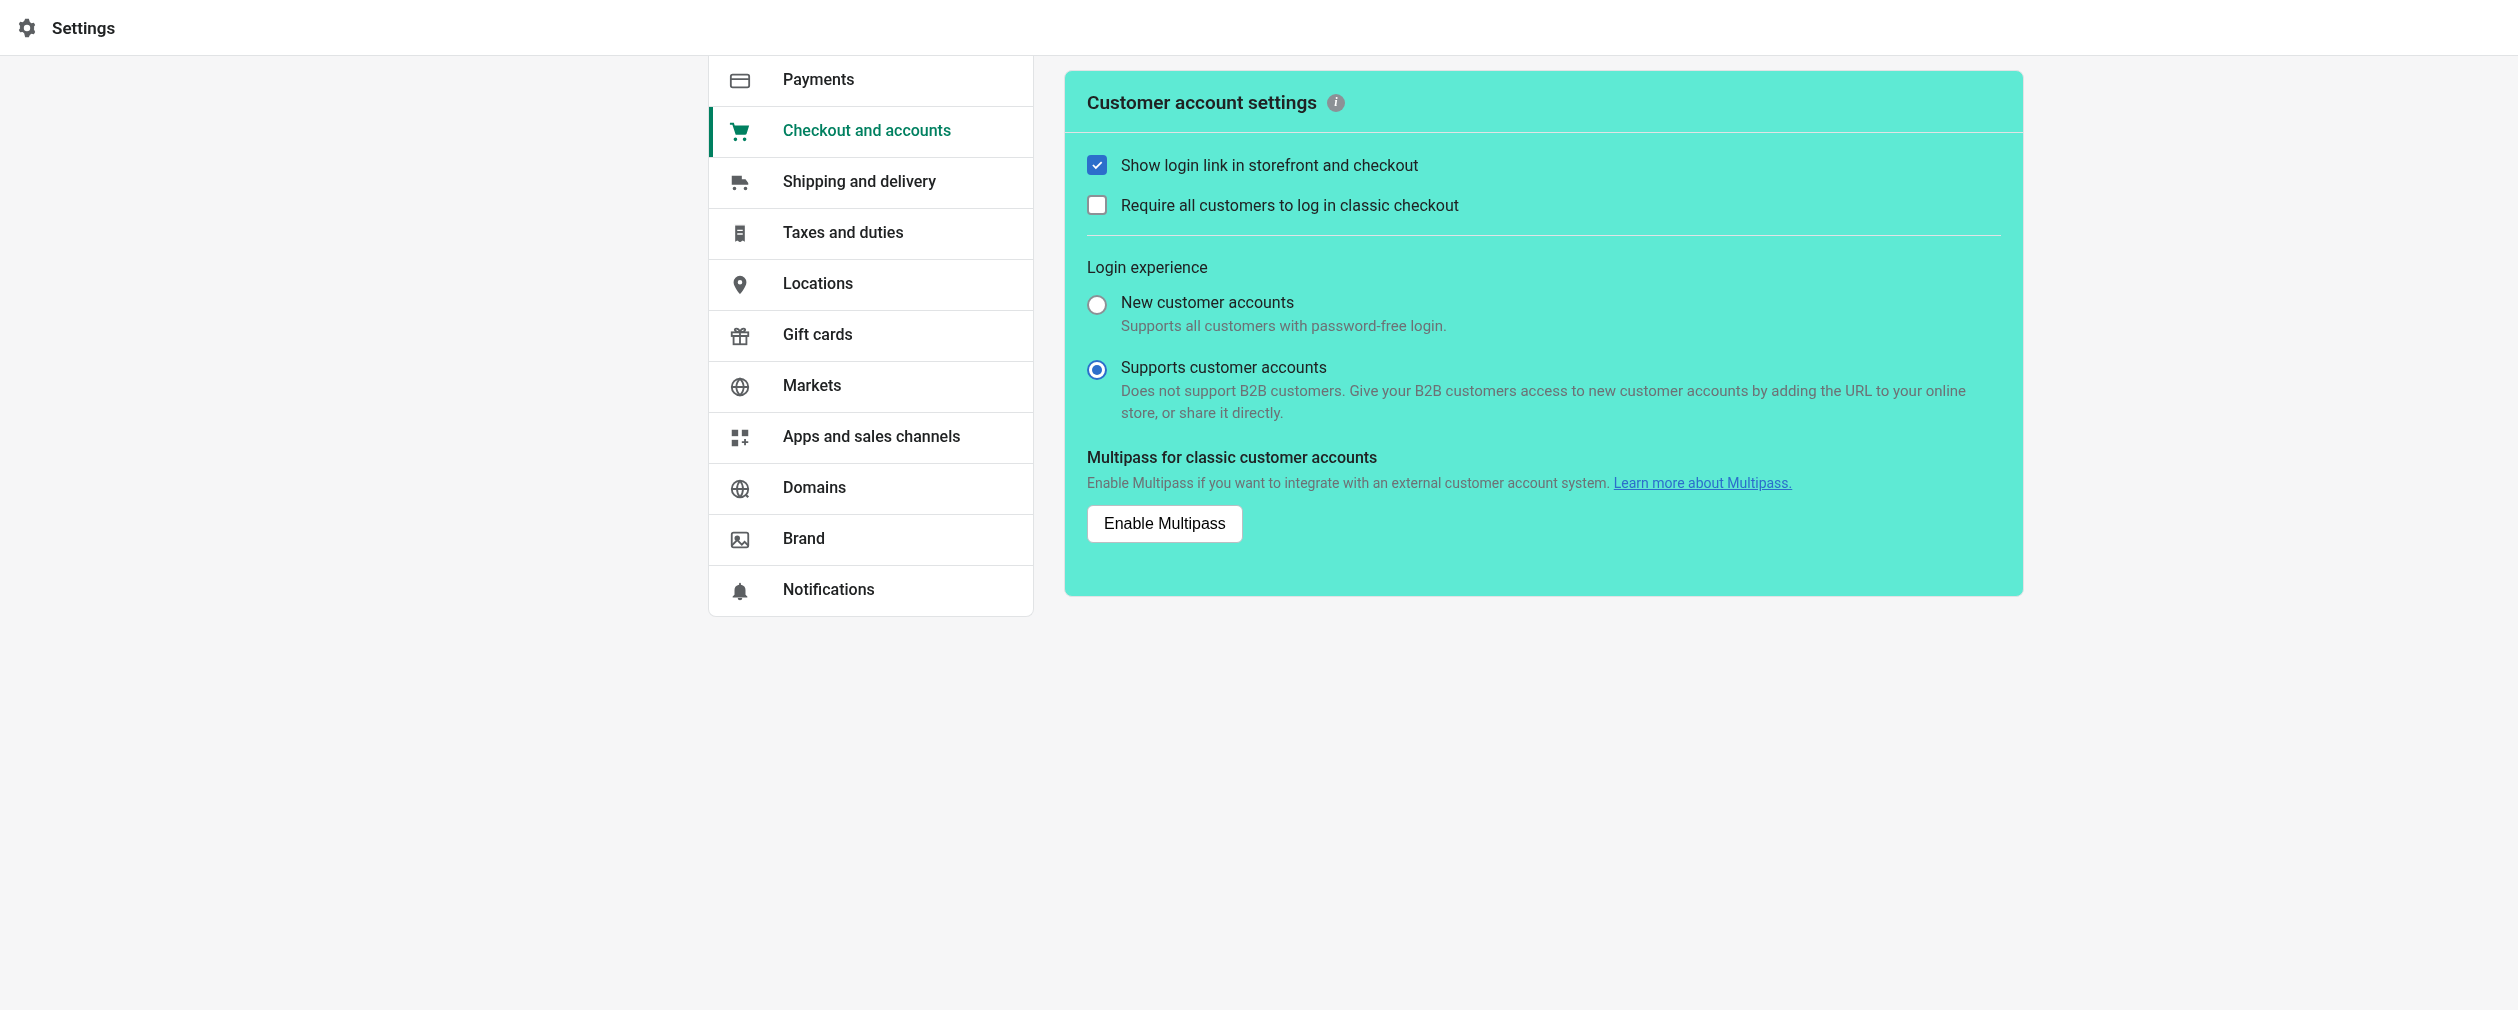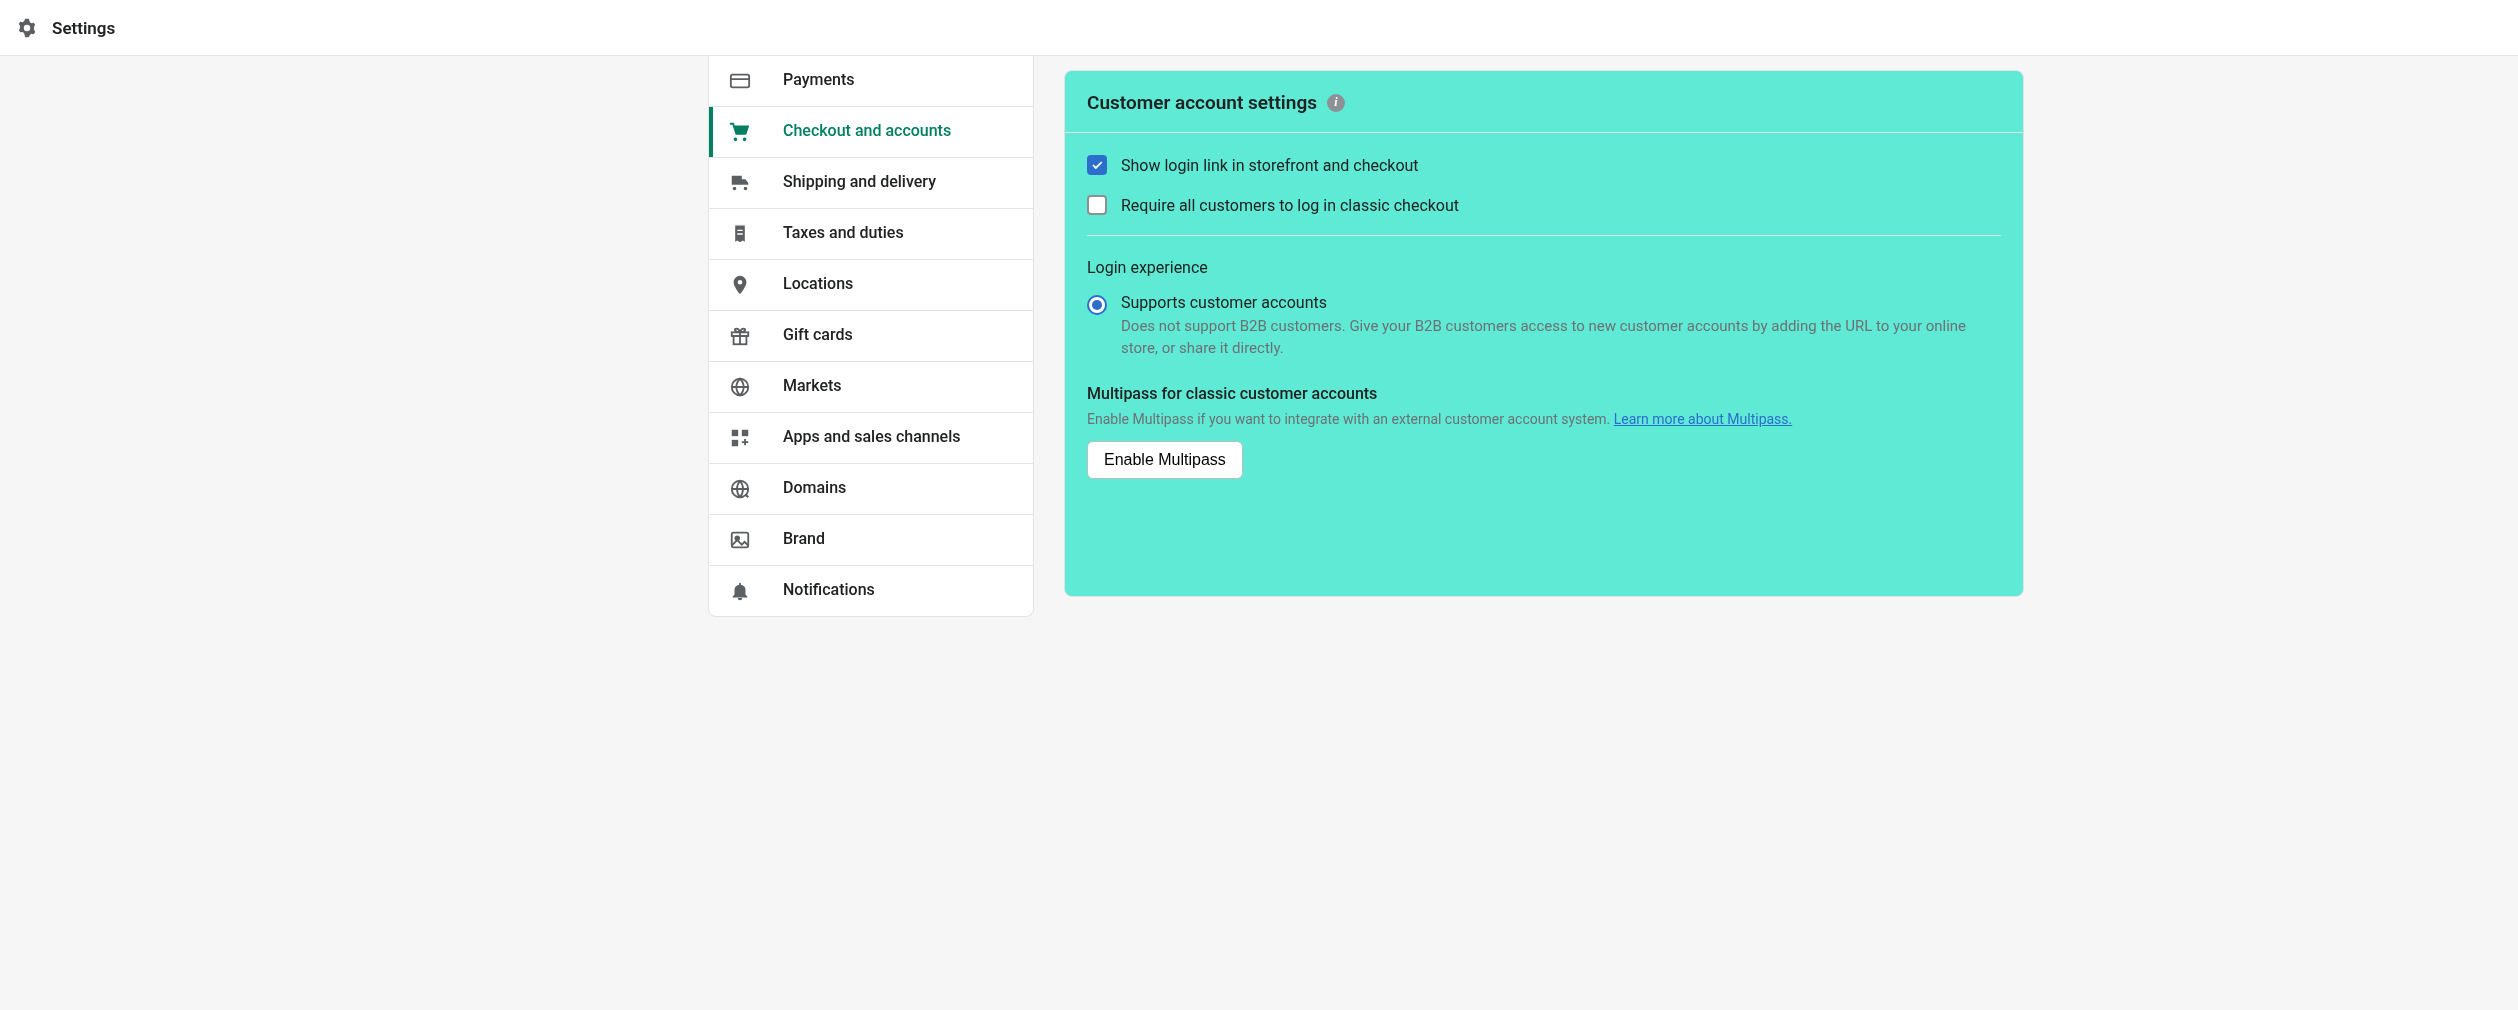--- a/index.html
+++ b/index.html
@@ -275,20 +275,27 @@
         </span>
         <span class="checkbox-label">Require all customers to log in classic checkout</span>
       </div>
 
       <div class="divider"></div>
 
       <div class="section-label">Login experience</div>
 
       <div class="radio-group">
         <div class="radio-row">
+          <span class="radio"></span>
+          <div class="radio-texts">
+            <span class="radio-title">New customer accounts</span>
+            <span class="radio-desc">Supports all customers with password-free login.</span>
+          </div>
+        </div>
+        <div class="radio-row">
           <span class="radio selected"></span>
           <div class="radio-texts">
             <span class="radio-title">Supports customer accounts</span>
             <span class="radio-desc">Does not support B2B customers. Give your B2B customers access to new customer accounts by adding the URL to your online store, or share it directly.</span>
           </div>
         </div>
       </div>
 
       <div class="subheading">Multipass for classic customer accounts</div>
       <p class="help-text">

